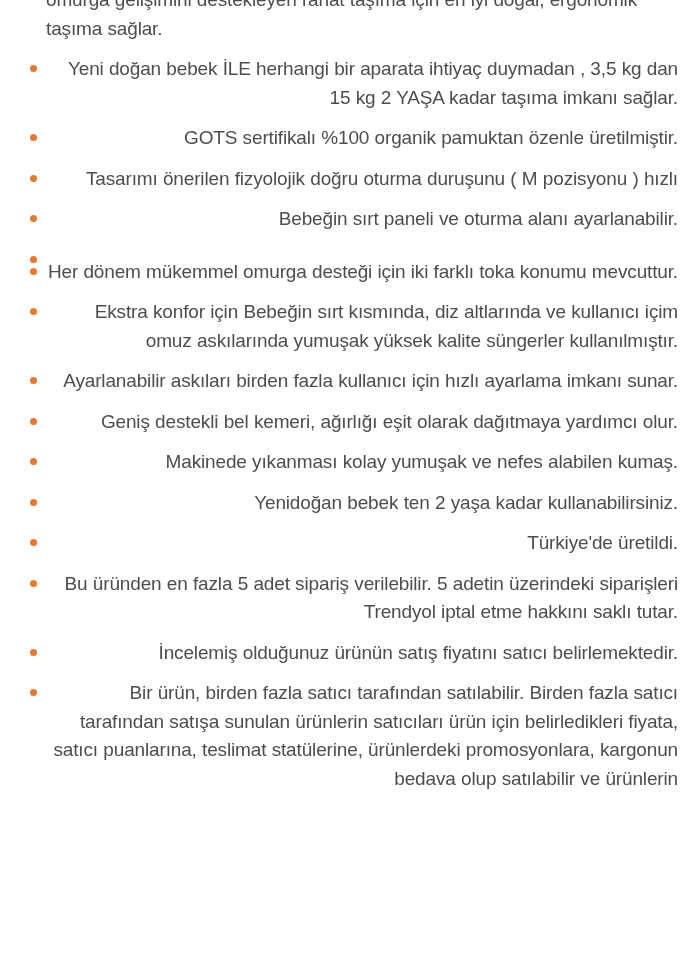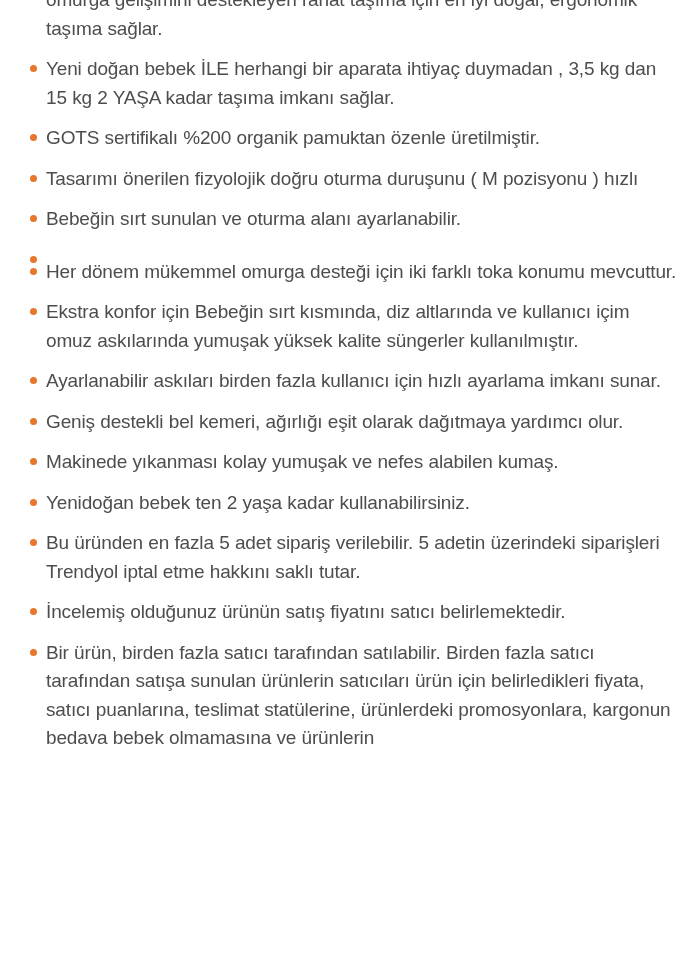--- a/index.html
+++ b/index.html
@@ -64,50 +64,51 @@
     left: 30px;
     top: 22px;
     width: 7px;
     height: 7px;
     border-radius: 50%;
     background: #e8772e;
   }
 
   li.feature-item > .item-text {
     display: block;
+    text-align: right;
   }
 </style>
 </head>
 <body>
 
 <div id="description-panel">
   <div id="description-scroll">
 
     <p class="lead-paragraph">omurga gelişimini destekleyen rahat taşıma için en iyi doğal, ergonomik taşıma sağlar.</p>
 
     <ul class="feature-list">
 
       <li class="feature-item">
         <span class="bullet-dot"></span>
         <span class="item-text">Yeni doğan bebek İLE herhangi bir aparata ihtiyaç duymadan , 3,5 kg dan 15 kg 2 YAŞA kadar taşıma imkanı sağlar.</span>
       </li>
 
       <li class="feature-item">
         <span class="bullet-dot"></span>
-        <span class="item-text">GOTS sertifikalı %200 organik pamuktan özenle üretilmiştir.</span>
+        <span class="item-text">GOTS sertifikalı %100 organik pamuktan özenle üretilmiştir.</span>
       </li>
 
       <li class="feature-item">
         <span class="bullet-dot"></span>
         <span class="item-text">Tasarımı önerilen fizyolojik doğru oturma duruşunu ( M pozisyonu ) hızlı</span>
       </li>
 
       <li class="feature-item">
         <span class="bullet-dot"></span>
-        <span class="item-text">Bebeğin sırt sunulan ve oturma alanı ayarlanabilir.</span>
+        <span class="item-text">Bebeğin sırt paneli ve oturma alanı ayarlanabilir.</span>
       </li>
 
       <li class="feature-item">
         <span class="bullet-dot"></span>
       </li>
 
       <li class="feature-item">
         <span class="bullet-dot"></span>
         <span class="item-text">Her dönem mükemmel omurga desteği için iki farklı toka konumu mevcuttur.</span>
       </li>
@@ -130,31 +131,35 @@
       <li class="feature-item">
         <span class="bullet-dot"></span>
         <span class="item-text">Makinede yıkanması kolay yumuşak ve nefes alabilen kumaş.</span>
       </li>
 
       <li class="feature-item">
         <span class="bullet-dot"></span>
         <span class="item-text">Yenidoğan bebek ten 2 yaşa kadar kullanabilirsiniz.</span>
       </li>
 
+      <li class="feature-item">
+        <span class="bullet-dot"></span>
+        <span class="item-text">Türkiye'de üretildi.</span>
+      </li>
 
       <li class="feature-item">
         <span class="bullet-dot"></span>
         <span class="item-text">Bu üründen en fazla 5 adet sipariş verilebilir. 5 adetin üzerindeki siparişleri Trendyol iptal etme hakkını saklı tutar.</span>
       </li>
 
       <li class="feature-item">
         <span class="bullet-dot"></span>
         <span class="item-text">İncelemiş olduğunuz ürünün satış fiyatını satıcı belirlemektedir.</span>
       </li>
 
       <li class="feature-item">
         <span class="bullet-dot"></span>
-        <span class="item-text">Bir ürün, birden fazla satıcı tarafından satılabilir. Birden fazla satıcı tarafından satışa sunulan ürünlerin satıcıları ürün için belirledikleri fiyata, satıcı puanlarına, teslimat statülerine, ürünlerdeki promosyonlara, kargonun bedava bebek olmamasına ve ürünlerin</span>
+        <span class="item-text">Bir ürün, birden fazla satıcı tarafından satılabilir. Birden fazla satıcı tarafından satışa sunulan ürünlerin satıcıları ürün için belirledikleri fiyata, satıcı puanlarına, teslimat statülerine, ürünlerdeki promosyonlara, kargonun bedava olup satılabilir ve ürünlerin</span>
       </li>
 
     </ul>
   </div>
 </div>
 
 </body></html>

